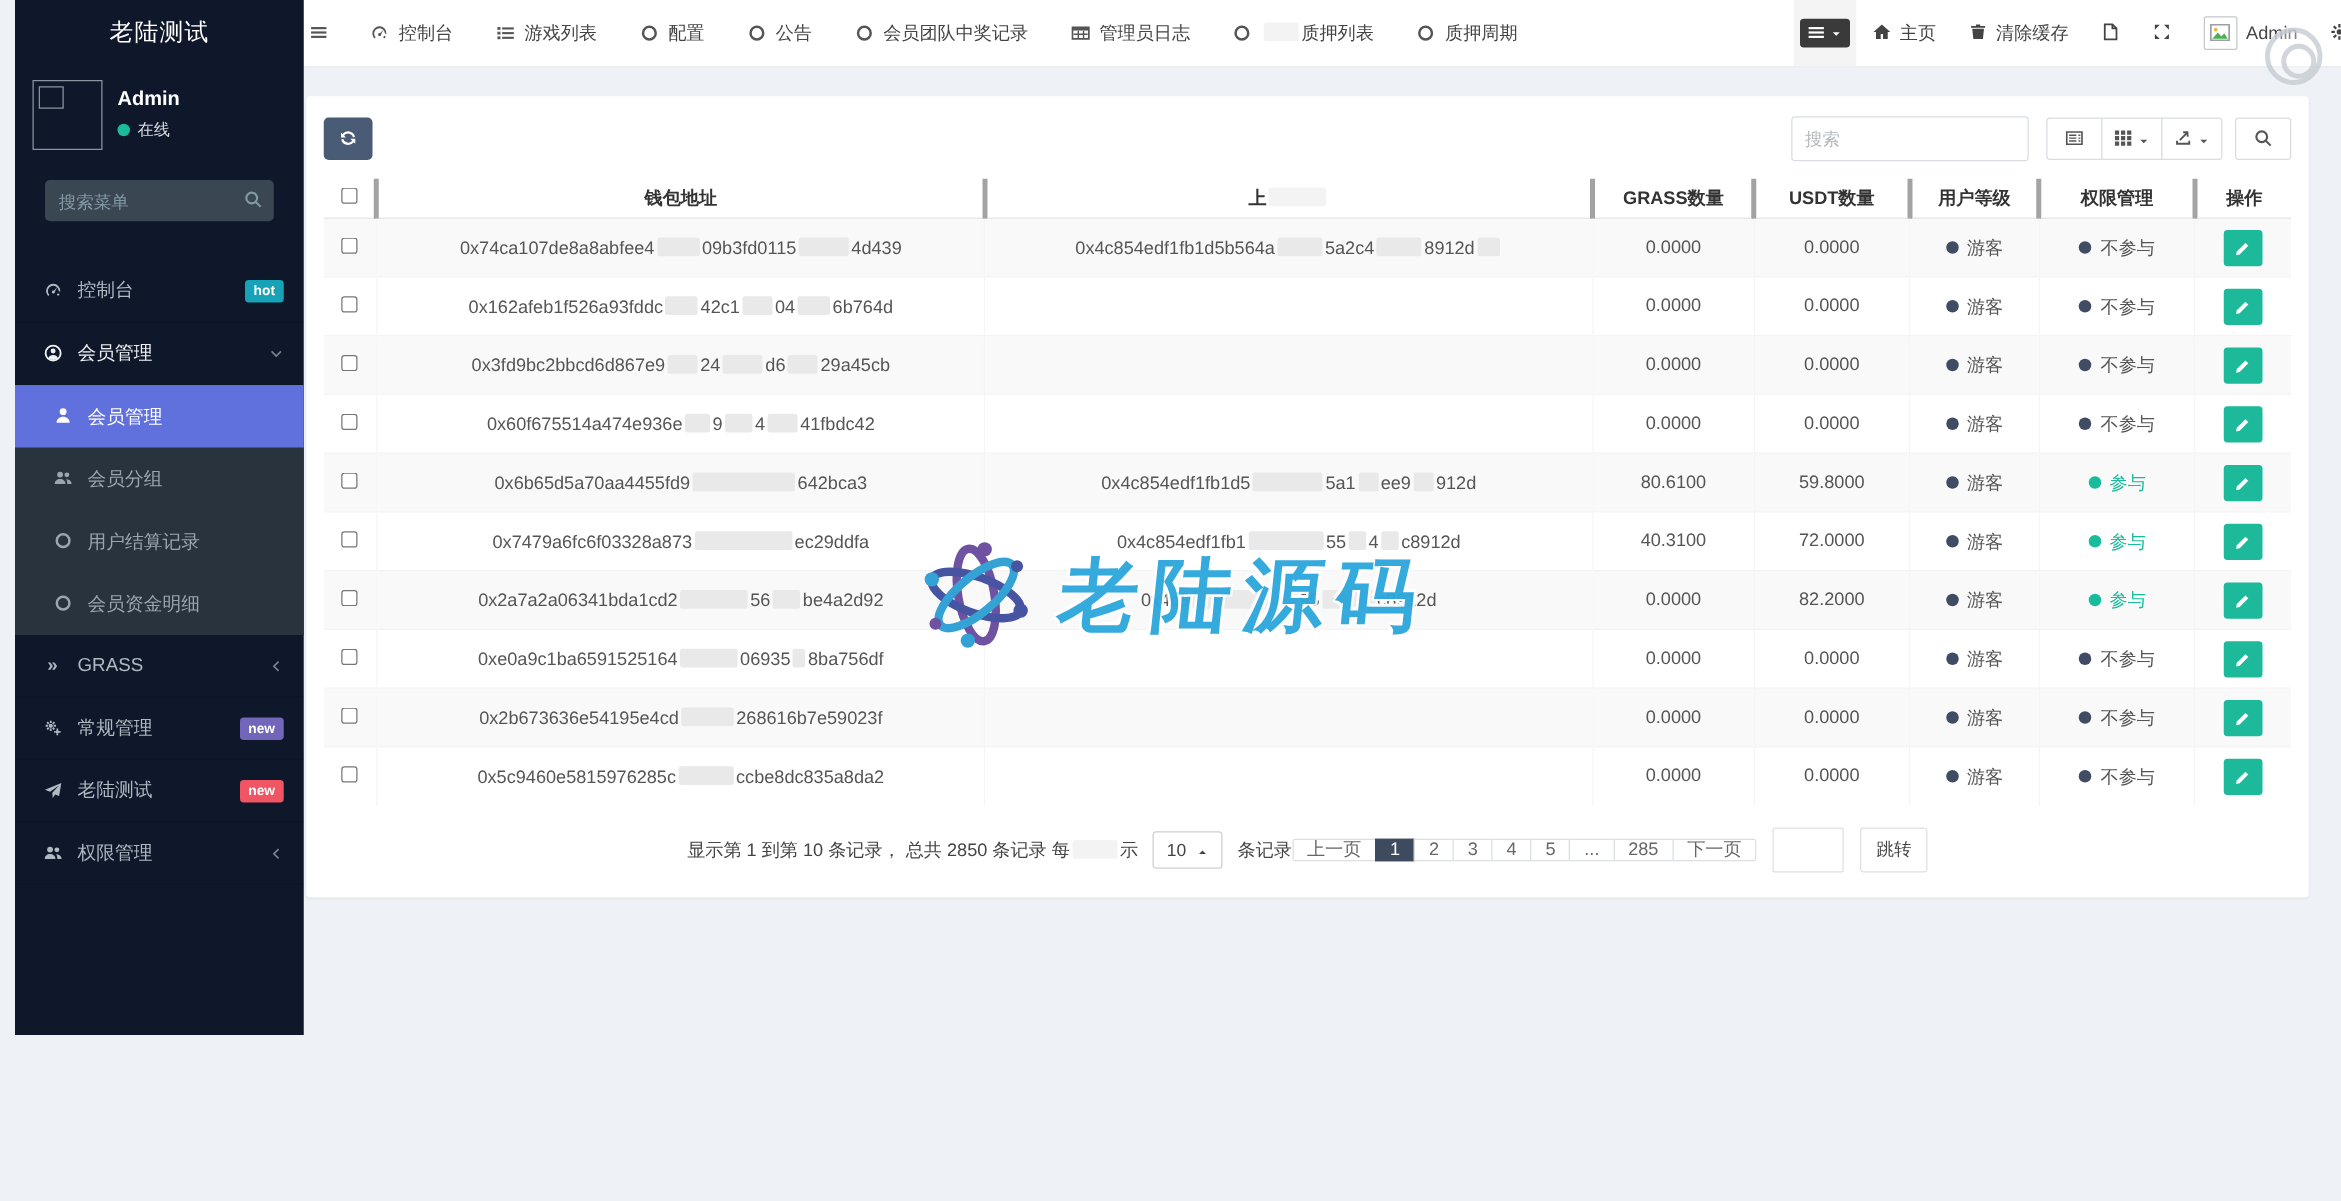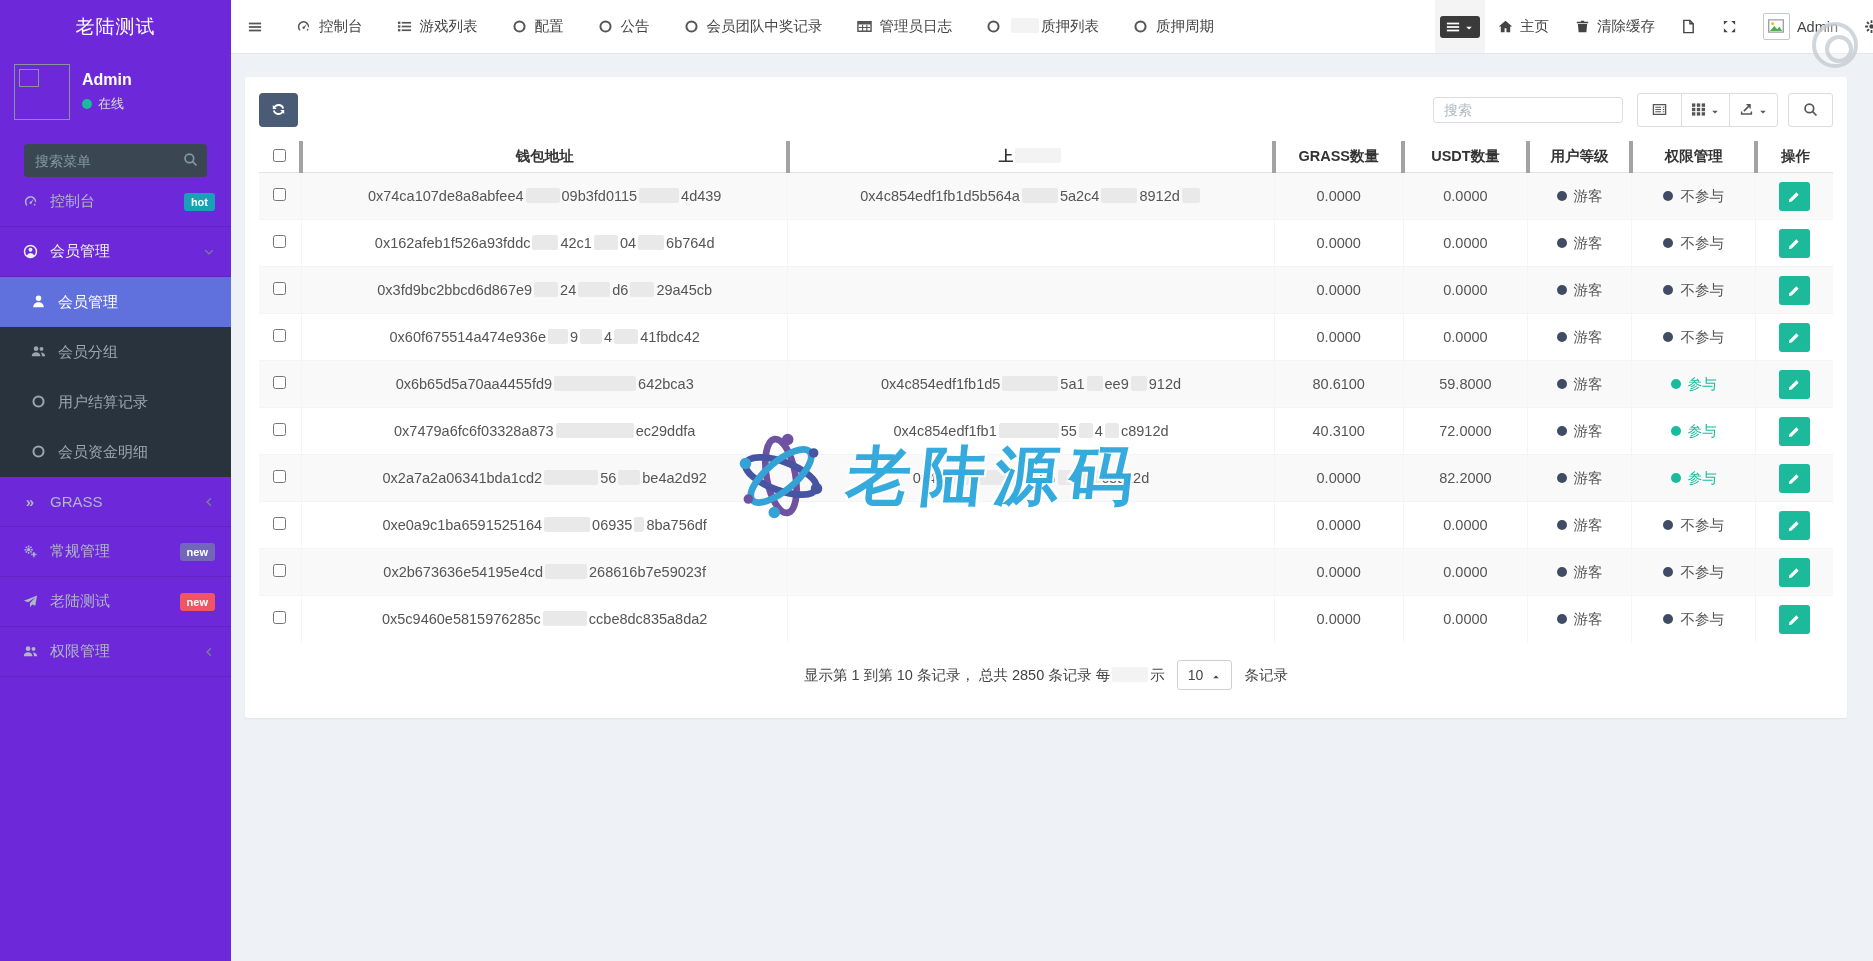--- a/index.html
+++ b/index.html
@@ -1,30 +1,30 @@
 <!DOCTYPE html>
 <html><head>
 <meta charset="utf-8">
 <style>
   * { margin:0; padding:0; box-sizing:border-box; }
   html,body { width:1873px; height:961px; overflow:hidden; }
   body { font-family:"Liberation Sans","DejaVu Sans",sans-serif; font-size:14px; background:#eef1f5; position:relative; }
   svg { display:inline-block; vertical-align:-2px; }
 
   
-  .sidebar { position:absolute; left:0; top:0; width:231px; height:961px; background:#6d28d9; z-index:5; }
+  .sidebar { position:absolute; left:12px; top:0; width:231px; height:828px; background:#0f172a; z-index:5; }
   .sidebar-title { height:54px; line-height:54px; text-align:center; color:#fff; font-size:19px; letter-spacing:1px; }
   .user-panel { display:flex; align-items:center; padding:10px 14px 14px 14px; }
   .avatar-box { width:56px; height:56px; border:1px solid #8a949c; position:relative; background:transparent; flex:none; }
   .avatar-box .inner-sq { position:absolute; left:4px; top:4px; width:20px; height:18px; border:1px solid #8a949c; }
   .user-info { margin-left:12px; }
   .user-name { color:#fff; font-weight:bold; font-size:16px; margin-bottom:6px; }
   .user-status { color:#d8dde2; font-size:13px; display:flex; align-items:center; gap:6px; }
   .dot { display:inline-block; width:10px; height:10px; border-radius:50%; flex:none; }
-  .sidebar-search { margin:10px 24px 0 24px; position:relative; }
+  .sidebar-search { margin:10px 24px 31px 24px; position:relative; }
   .sidebar-search input { width:100%; height:33px; background:#3a4752; border:none; border-radius:4px; color:#cfd8dd; padding:0 30px 0 11px; font-size:14px; font-family:inherit; }
   .sidebar-search input::placeholder { color:#8399a5; }
   .sidebar-search .s-ico { position:absolute; right:9px; top:8px; color:#8399a5; font-size:14px; }
   .menu-item { height:50px; display:flex; align-items:center; padding:0 16px 0 19px; color:#aeb9c2; font-size:15px; cursor:pointer; border-bottom:1px solid rgba(0,0,0,.10); }
   .menu-item .m-ico { width:22px; margin-right:9px; font-size:14px; text-align:center; flex:none; }
   .menu-item .m-label { flex:1 1 auto; white-space:nowrap; overflow:hidden; }
   .menu-item.parent-open { color:#eef2f4; }
   .submenu { background:#29333d; }
   .submenu .menu-item { padding-left:27px; border-bottom:none; color:#9aa6af; }
   .submenu .menu-item.active { background:#6070dd; color:#fff; }
@@ -42,21 +42,21 @@
   .menu-btn { background:#3a3a3a; color:#fff; border-radius:3px; padding:4px 6px; font-size:11px; display:flex; align-items:center; gap:4px; }
   .nav-right-item { display:flex; align-items:center; gap:7px; padding:0 13px; color:#444; font-size:14.5px; cursor:pointer; white-space:nowrap; }
   .nav-avatar { width:27px; height:27px; border:1px solid #c3c8cd; border-radius:2px; background:#fff; display:flex; align-items:center; justify-content:center; }
 
   
   .main { position:absolute; left:231px; top:54px; width:1642px; height:907px; }
   .card { position:absolute; left:14px; top:23px; width:1602px; height:641px; background:#fff; border-radius:3px; box-shadow:0 1px 2px rgba(0,0,0,.06); padding:16px 14px 0 14px; }
   .toolbar { display:flex; align-items:center; margin-bottom:14px; }
   .btn-refresh { width:39px; height:34px; background:#4a5b75; border:none; border-radius:4px; color:#fff; font-size:14px; cursor:pointer; }
   .toolbar-right { margin-left:auto; display:flex; align-items:center; }
-  .search-input { width:190px; height:26px; border:1px solid #d9dde1; border-radius:3px; padding:0 10px; font-size:14px; color:#555; font-family:inherit; margin-right:14px; }
+  .search-input { width:190px; height:36px; border:1px solid #d9dde1; border-radius:3px; padding:0 10px; font-size:14px; color:#555; font-family:inherit; margin-right:14px; }
   .search-input::placeholder { color:#b2b8bd; }
   .btn-group { display:flex; }
   .tool-btn { height:34px; min-width:45px; background:#fff; border:1px solid #d9dde1; color:#555; font-size:13px; cursor:pointer; display:flex; align-items:center; justify-content:center; gap:4px; padding:0 9px; }
   .btn-group .tool-btn + .tool-btn { margin-left:-1px; }
   .btn-group .tool-btn:first-child { border-radius:3px 0 0 3px; }
   .btn-group .tool-btn:last-child { border-radius:0 3px 3px 0; }
   .tool-btn.single { border-radius:3px; margin-left:10px; }
 
   table { width:100%; border-collapse:collapse; table-layout:fixed; }
   thead th { font-weight:bold; color:#333; font-size:14.5px; text-align:center; padding:6px 6px; border-bottom:1px solid #dfe3e6; border-left:4px solid #a3a3a3; white-space:nowrap; overflow:hidden; }
@@ -533,20 +533,25 @@
       <div>
         <span id="info-segs">显示第 1 到第 10 条记录， 总共 2850 条记录 每<span class="bseg lite" style="width: 36px;"></span>示</span>
         <button class="page-size-btn">
           <span>10</span>
           <span><svg viewBox="0 0 16 16" width="10" height="10" fill="currentColor">
                 <path d="M3.5 10L8 5.5 12.5 10z"></path>
               </svg></span>
         </button>
         <span>条记录</span>
       </div>
+      <div class="pager">
+        <span id="pagination"><span class="page-link first">上一页</span><span class="page-link active">1</span><span class="page-link">2</span><span class="page-link">3</span><span class="page-link">4</span><span class="page-link">5</span><span class="page-link">...</span><span class="page-link">285</span><span class="page-link last">下一页</span></span>
+        <input class="jump-input" type="text" style="">
+        <button class="btn-jump">跳转</button>
+      </div>
     </div>
   </section>
 </main>
 
 <div class="watermark">
   <svg width="96" height="96" viewBox="0 0 100 100">
     <g fill="none" stroke-width="7">
       <ellipse cx="50" cy="50" rx="39" ry="15" stroke="#6a4b9e" transform="rotate(80 50 50)"></ellipse>
       <ellipse cx="50" cy="50" rx="39" ry="15" stroke="#3f4e9e" transform="rotate(20 50 50)"></ellipse>
       <ellipse cx="50" cy="50" rx="39" ry="15" stroke="#2d9fd4" transform="rotate(140 50 50)"></ellipse>

